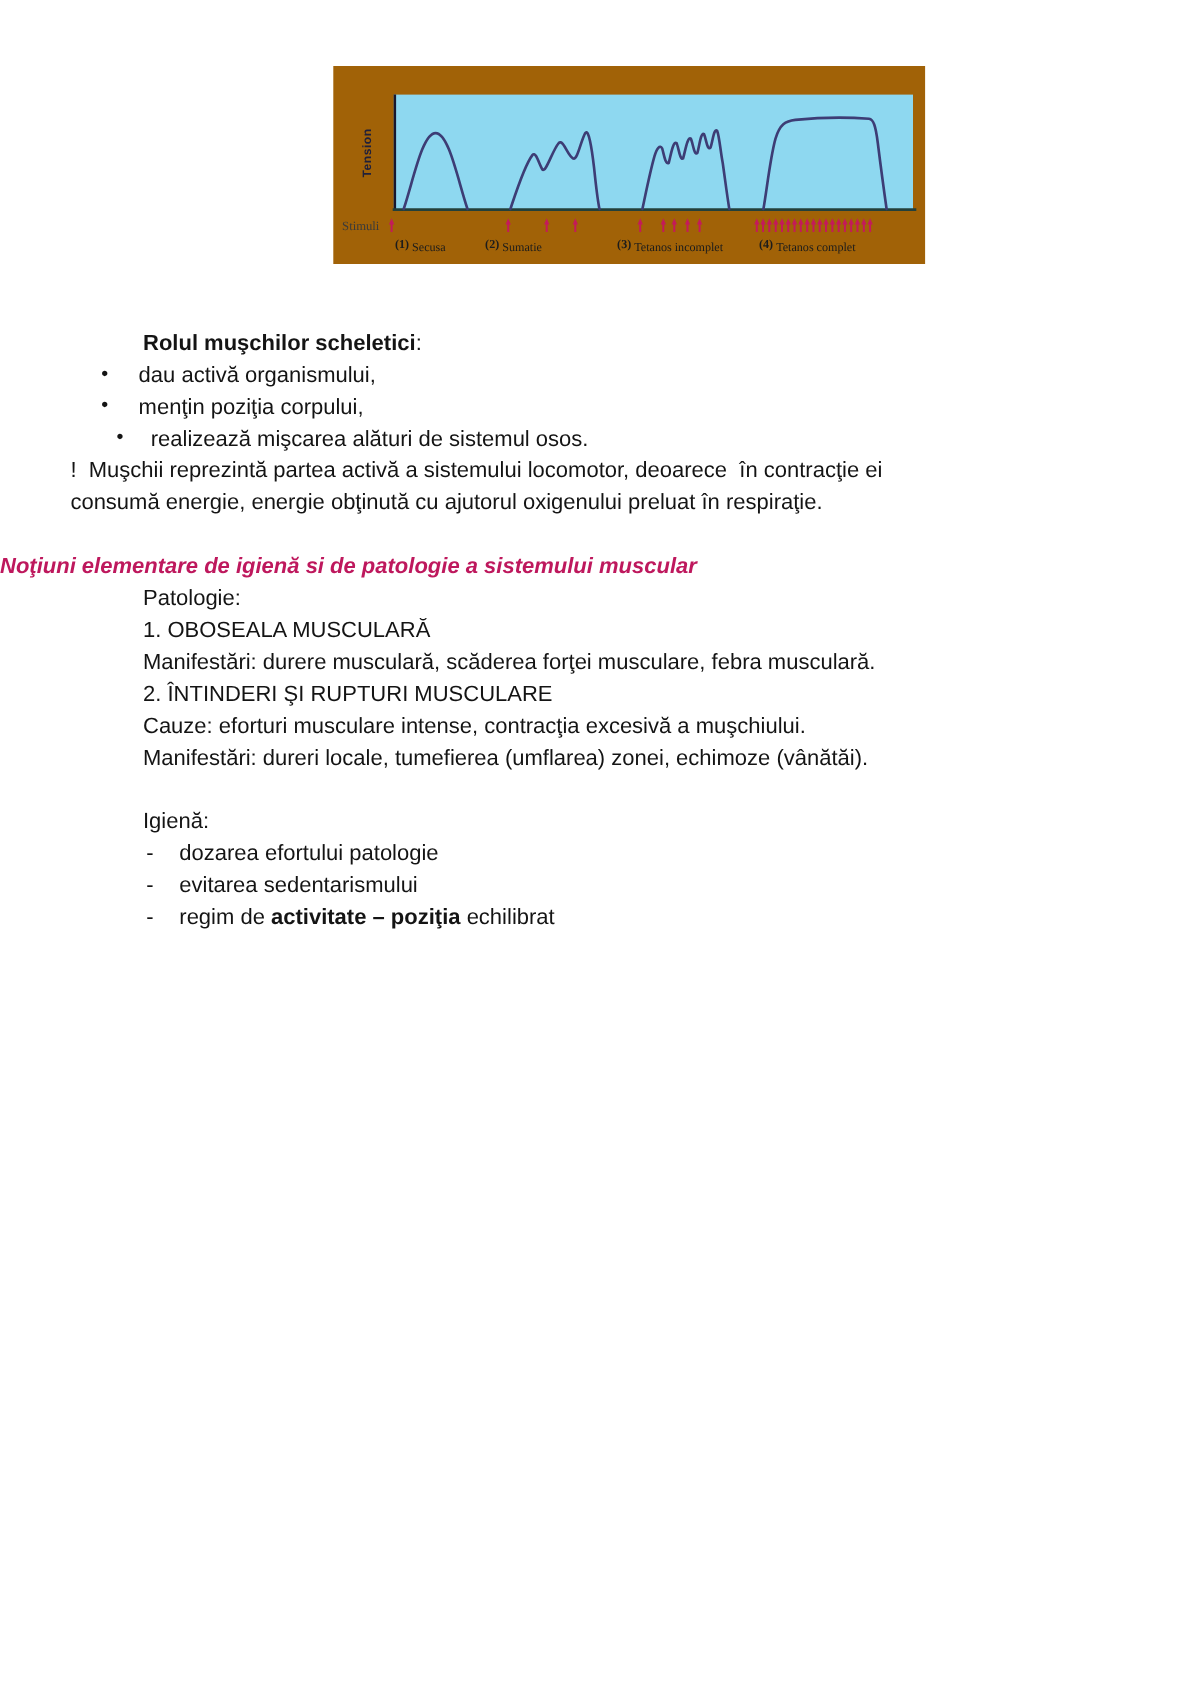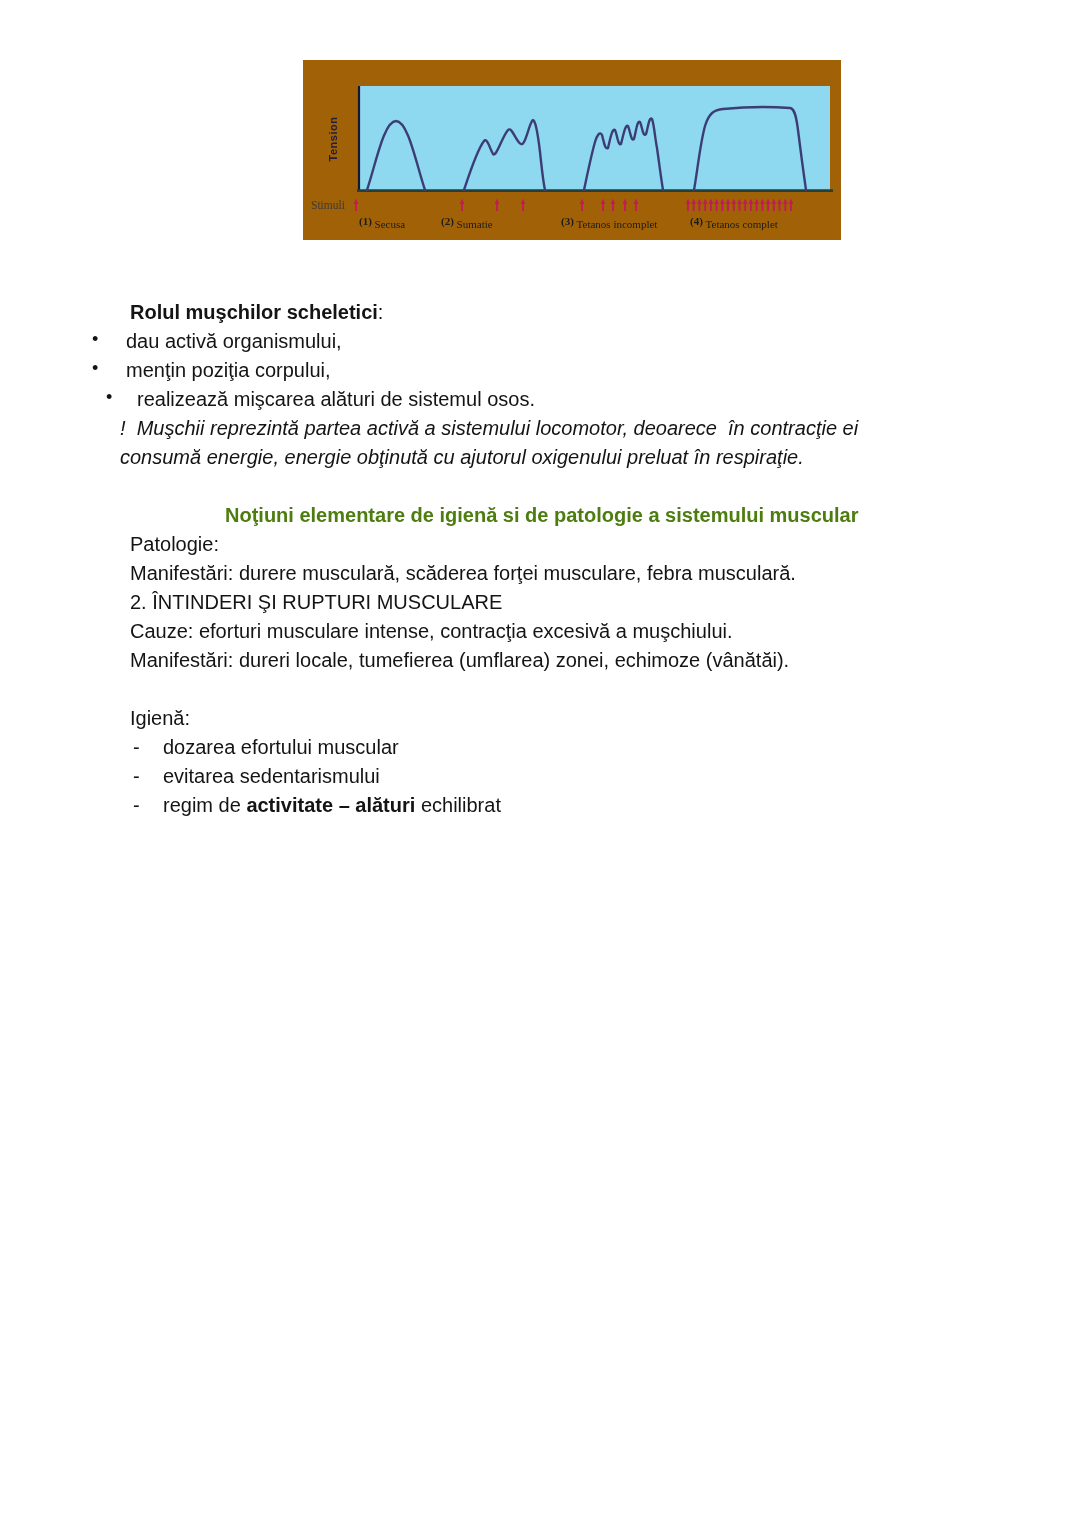--- a/index.html
+++ b/index.html
@@ -30,23 +30,23 @@
     position:absolute;left:0;top:298px;width:960px;
     font-size:20px;line-height:29px;
   }
   .line{margin-left:130px;}
   .role-heading{margin-left:130px;font-weight:bold;}
   .role-heading .colon{font-weight:normal;}
   .bullet{position:relative;padding-left:126px;}
   .bullet .marker{position:absolute;left:92px;top:-2px;font-size:18px;}
   .bullet.b3{padding-left:137px;}
   .bullet.b3 .marker{left:106px;}
-  .note{margin-left:120px;max-width:815px;white-space:pre-wrap;font-style:italic;}
+  .note{margin-left:64px;max-width:815px;white-space:pre-wrap;}
   .spacer{height:29px;}
-  .red-heading{margin-left:225px;font-weight:bold;color:#4d7c0f;}
+  .red-heading{font-weight:bold;color:#be185d;font-style:italic;}
   .dash-row{position:relative;padding-left:163px;}
   .dash-row .dash{position:absolute;left:133px;}
 </style>
 </head>
 <body>
 
 <div class="page">
 
   <figure class="figure">
     <svg id="fig-svg" viewBox="0 0 538 180" width="538" height="180" xmlns="http://www.w3.org/2000/svg">
@@ -133,26 +133,27 @@
     <div class="bullet b3"><span class="marker">•</span><span>realizează mişcarea alături de sistemul osos.</span></div>
 
     <div class="note">!  Muşchii reprezintă partea activă a sistemului locomotor, deoarece  în contracţie ei
 consumă energie, energie obţinută cu ajutorul oxigenului preluat în respiraţie.</div>
 
     <div class="spacer"></div>
 
     <div class="red-heading">Noţiuni elementare de igienă si de patologie a sistemului muscular</div>
 
     <div class="line">Patologie:</div>
+    <div class="line">1. OBOSEALA MUSCULARĂ</div>
     <div class="line">Manifestări: durere musculară, scăderea forţei musculare, febra musculară.</div>
     <div class="line">2. ÎNTINDERI ŞI RUPTURI MUSCULARE</div>
     <div class="line">Cauze: eforturi musculare intense, contracţia excesivă a muşchiului.</div>
     <div class="line">Manifestări: dureri locale, tumefierea (umflarea) zonei, echimoze (vânătăi).</div>
 
     <div class="spacer"></div>
 
     <div class="line">Igienă:</div>
-    <div class="dash-row"><span class="dash">-</span><span>dozarea efortului muscular</span></div>
+    <div class="dash-row"><span class="dash">-</span><span>dozarea efortului patologie</span></div>
     <div class="dash-row"><span class="dash">-</span><span>evitarea sedentarismului</span></div>
-    <div class="dash-row"><span class="dash">-</span><span><span>regim de </span><b>activitate – alături</b><span> echilibrat</span></span></div>
+    <div class="dash-row"><span class="dash">-</span><span><span>regim de </span><b>activitate – poziţia</b><span> echilibrat</span></span></div>
 
   </div>
 </div>
 
 </body></html>

